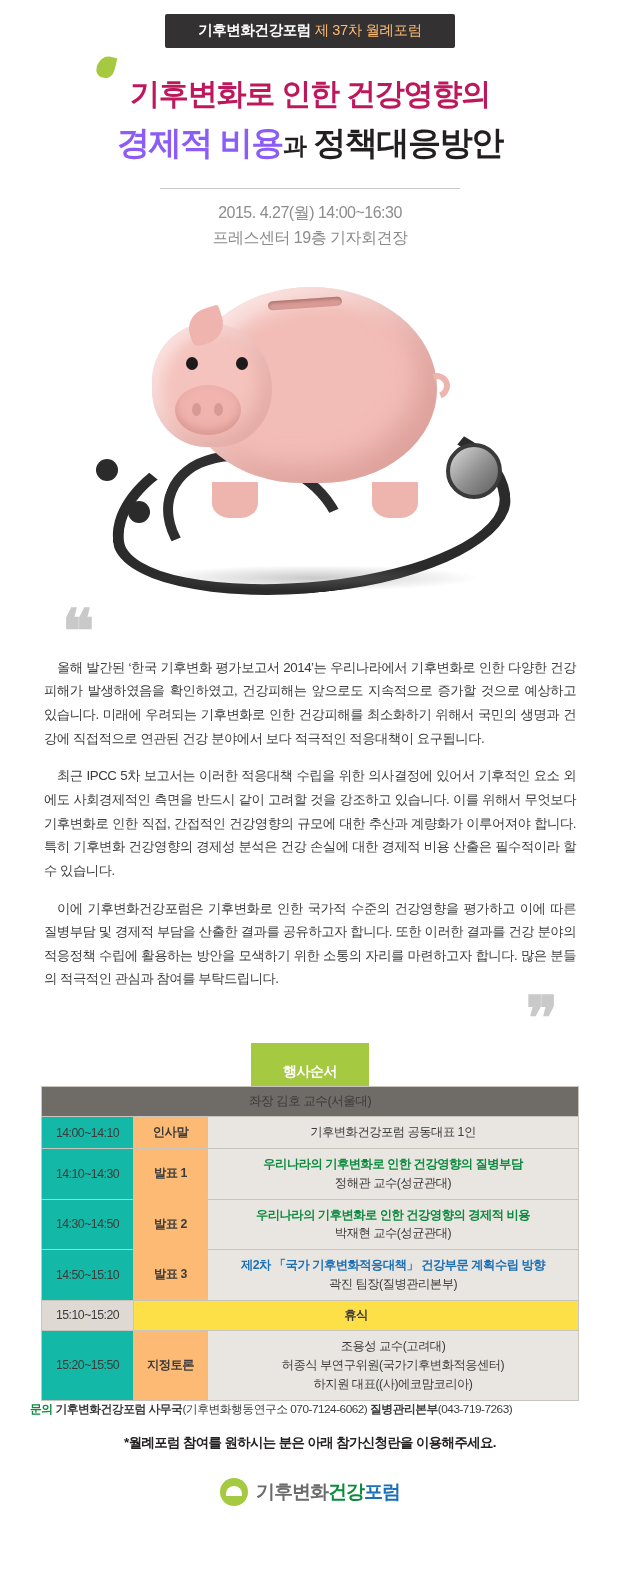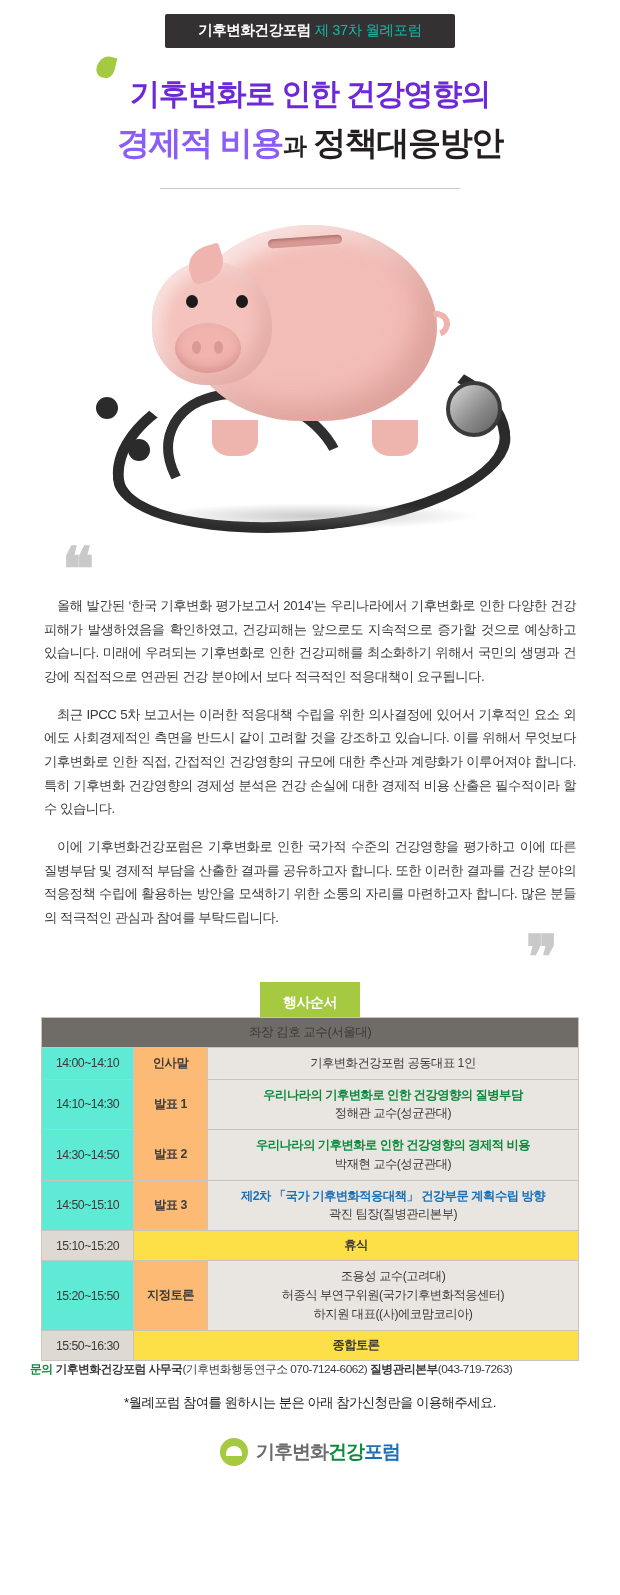--- a/index.html
+++ b/index.html
@@ -23,26 +23,26 @@
     width:290px; margin:14px auto 0 auto;
     background:#333132;
     color:#ffffff;
     text-align:center;
     padding:7px 0 8px 0;
     font-size:14.5px;
     letter-spacing:-0.4px;
     border-radius:2px;
   }
   .top-badge .hl { color:#ffffff; font-weight:bold; }
-  .top-badge .sub { color:#14b8a6; }
+  .top-badge .sub { color:#fdba74; }
 
   .title-wrap { text-align:center; margin-top:26px; position:relative; }
   .title-line1 {
     font-size:30px; font-weight:bold; letter-spacing:-1.2px;
-    color:#6d28d9;
+    color:#be185d;
   }
   .title-line2 {
     font-size:33px; font-weight:bold; letter-spacing:-1.4px;
     margin-top:6px;
   }
   .title-line2 .pink { color:#8b5cf6; }
   .title-line2 .small { font-size:24px; color:#231f20; }
   .title-line2 .dark { color:#231f20; }
   .leaf {
     position:absolute;
@@ -179,59 +179,59 @@
   .qmark.close { text-align:right; margin:-4px 18px 0 0; }
   .para {
     font-size:13.3px; line-height:1.78; color:#3b3b3b;
     text-align:justify; letter-spacing:-0.45px;
     text-indent:13px;
     margin:0 0 14px 0;
   }
 
   
   .sched-title {
-    width:100px; margin:6px auto 0 auto;
+    width:118px; margin:6px auto 0 auto;
     background:#a5c940; color:#ffffff;
     text-align:center; font-size:14px; font-weight:bold;
-    padding:12px 0 5px 0; letter-spacing:-0.5px;
+    padding:20px 0 5px 0; letter-spacing:-0.5px;
   }
   table.sched {
     width:538px; margin:0 auto; border-collapse:collapse;
     background:#e9e6e1;
     font-size:12.3px; letter-spacing:-0.5px;
   }
   table.sched td {
     border:1px solid #c9c4bc;
     padding:6px 4px;
     text-align:center;
     vertical-align:middle;
     color:#3b3b3b;
   }
   .chair-row td {
     background:#6f6b66; color:#ffffff; text-align:right;
     padding-right:16px; font-size:12.6px; border-color:#6f6b66;
   }
-  .col-time { width:92px; background:#5eead4; }
+  .col-time { width:92px; background:#14b8a6; }
   .col-kind { width:74px; background:#fdba74; font-weight:bold; }
   .topic { color:#0c8a3e; font-weight:bold; display:block; line-height:1.5; }
   .topic.blue { color:#1b6fb5; }
   .speaker { display:block; line-height:1.55; }
   .full { background:#fde047; font-weight:bold; }
   .rest { background:#ded9d2;margin-left:28px; }
 
   
   .contact {
     text-align:left; margin:1px auto 0 auto; width:560px;
     font-size:11.8px; color:#3b3b3b; letter-spacing:-0.5px;
   }
   .contact .lbl { color:#0c8a3e; font-weight:bold; }
   .contact b { font-weight:bold; }
   .notice {
     text-align:center; margin-top:16px;
-    font-size:13.4px; font-weight:normal; color:#231f20; letter-spacing:-0.6px;
+    font-size:13.4px; font-weight:bold; color:#231f20; letter-spacing:-0.6px;
   }
   .logo-row {
     display:flex; align-items:center; justify-content:center;
     margin-top:26px; gap:8px;
   }
   .logo-mark {
     width:28px; height:28px; border-radius:50%;
     background:#a5c940; position:relative;
   }
   .logo-mark:after {
@@ -260,20 +260,24 @@
       </div>
     <div class="title-line1">기후변화로 인한 건강영향의</div>
     <div class="title-line2">
       <span class="pink">경제적 비용</span><span class="small">과</span>
       <span class="dark">정책대응방안</span>
     </div>
   </div>
 
   <div class="divider"></div>
 
+  <div class="meta">
+    <div>2015. 4.27(월) 14:00~16:30</div>
+    <div>프레스센터 19층 기자회견장</div>
+  </div>
 
   <div class="photo">
     <div class="stetho-tube"></div>
     <div class="stetho-tube2"></div>
     <div class="pig"></div>
     <div class="slot"></div>
     <div class="leg l1"></div>
     <div class="leg l2"></div>
     <div class="tail"></div>
     <div class="pig-head"></div>
@@ -348,24 +352,20 @@
       <tr>
         <td class="col-time">15:20~15:50</td>
         <td class="col-kind">지정토론</td>
         <td>
           <span class="speaker">조용성 교수(고려대)</span>
           <span class="speaker">허종식 부연구위원(국가기후변화적응센터)</span>
           <span class="speaker">하지원 대표((사)에코맘코리아)</span>
         </td>
       </tr>
 
-      <tr>
-        <td class="col-time rest">15:50~16:30</td>
-        <td class="full" colspan="2">종합토론</td>
-      </tr>
     </tbody>
   </table>
 
   <div class="contact">
     <span class="lbl">문의</span>
     <b>기후변화건강포럼 사무국</b><span>(기후변화행동연구소 070-7124-6062)</span>
     <b>질병관리본부</b><span>(043-719-7263)</span>
   </div>
 
   <div class="notice">*월례포럼 참여를 원하시는 분은 아래 참가신청란을 이용해주세요.</div>

